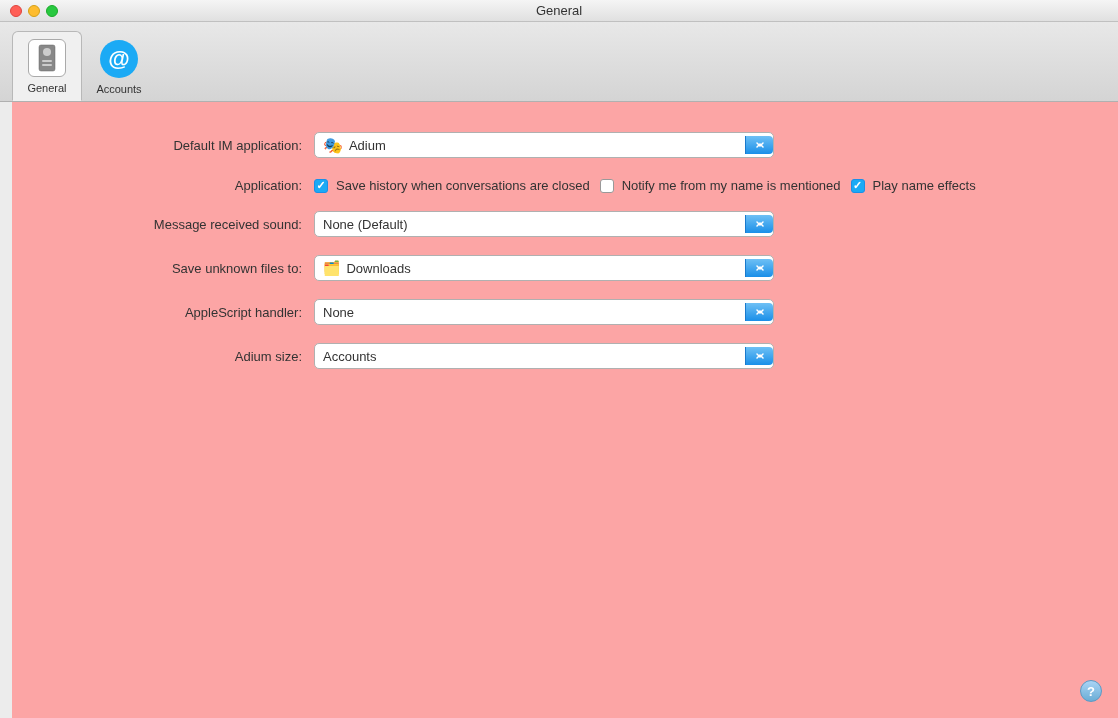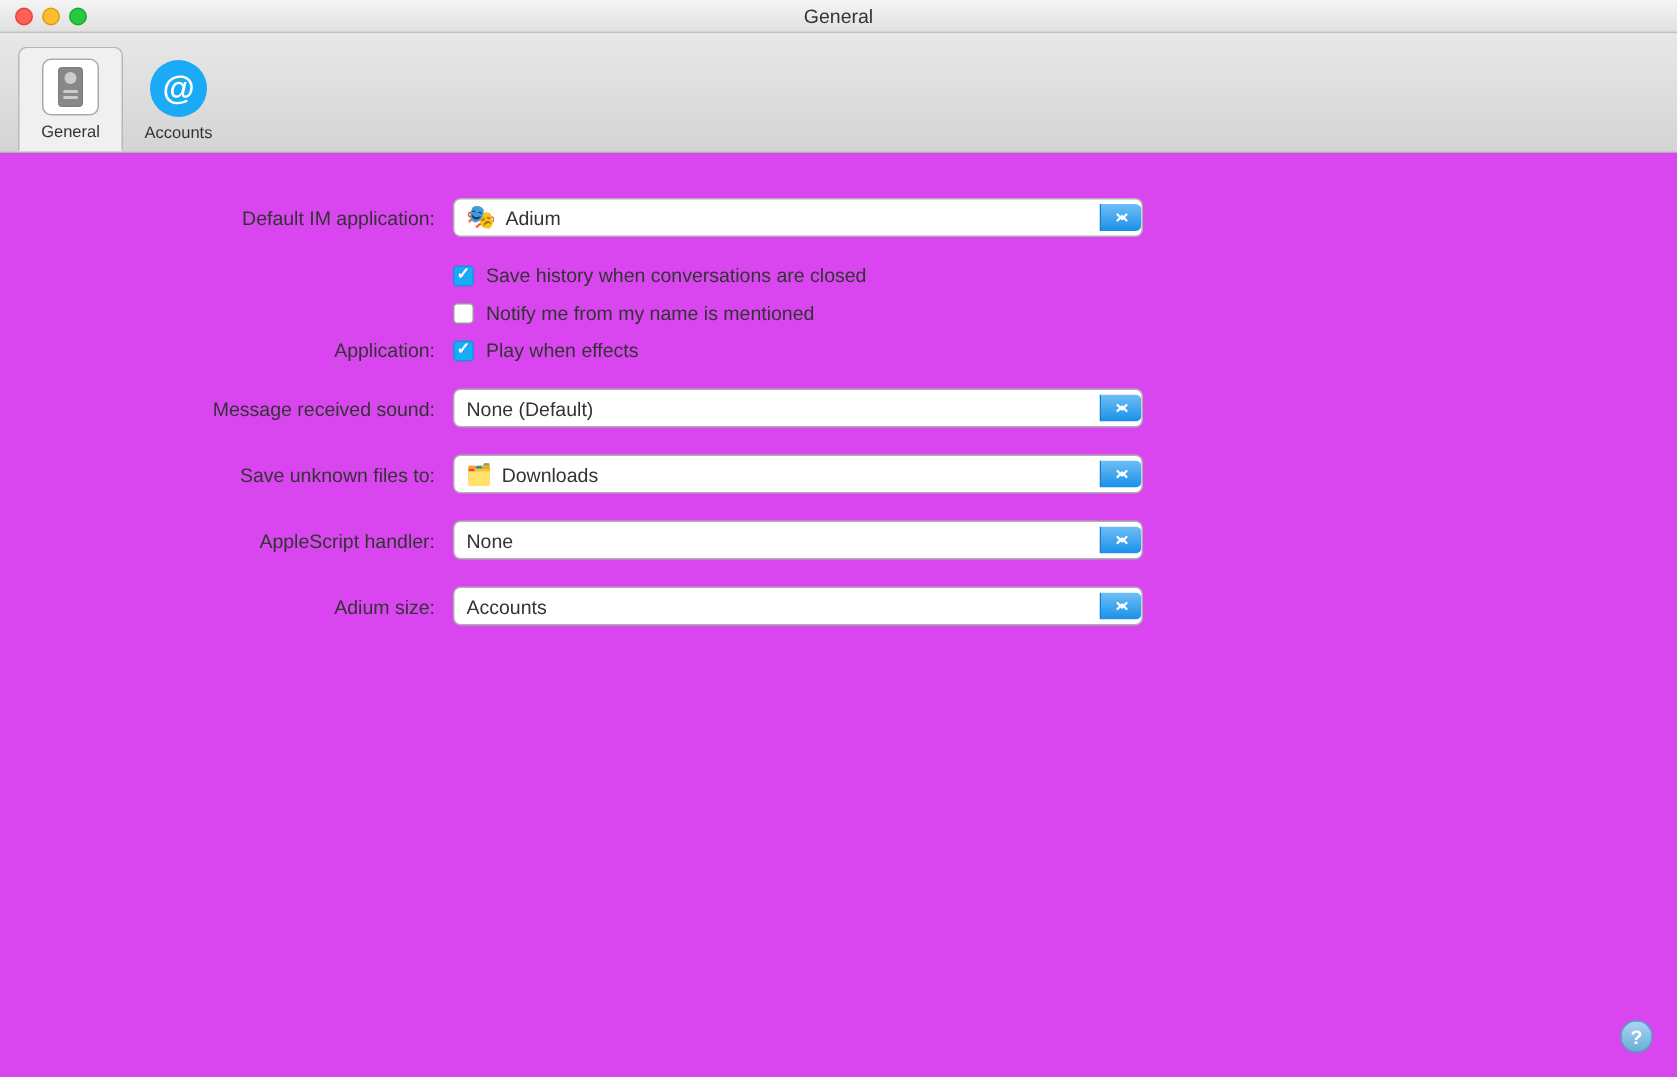--- a/index.html
+++ b/index.html
@@ -116,23 +116,24 @@
       align-items: center;
       justify-content: center;
       color: white;
       font-size: 22px;
       font-weight: bold;
     }
 
     
     .main-content {
       flex: 1;
-      background: #d946ef;
+      background: #fca5a5;
       padding: 30px 60px;
       position: relative;
+      margin-left: 12px;
     }
 
     
     .form-row {
       display: flex;
       align-items: center;
       margin-bottom: 18px;
     }
 
     .form-label {
@@ -180,21 +181,21 @@
       flex-shrink: 0;
     }
 
     .mac-select-arrow svg {
       color: white;
     }
 
     
     .checkbox-group {
       display: flex;
-      flex-direction: column;
+      flex-direction: row;
       gap: 10px;
     }
 
     .checkbox-row {
       display: flex;
       align-items: center;
       gap: 8px;
       cursor: pointer;
     }
 
@@ -329,21 +330,21 @@
       <div class="checkbox-row">
         <div class="mac-checkbox checked"></div>
         <span class="checkbox-label">Save history when conversations are closed</span>
       </div>
       <div class="checkbox-row">
         <div class="mac-checkbox"></div>
         <span class="checkbox-label">Notify me from my name is mentioned</span>
       </div>
       <div class="checkbox-row">
         <div class="mac-checkbox checked"></div>
-        <span class="checkbox-label">Play when effects</span>
+        <span class="checkbox-label">Play name effects</span>
       </div>
     </div>
   </div>
 
   <div class="form-row">
     <span class="form-label">Message received sound:</span>
     <div class="mac-select">
       <span class="mac-select-text">None (Default)</span>
       <div class="mac-select-arrow">
         <svg width="12" height="12" viewBox="0 0 12 12" fill="white">

